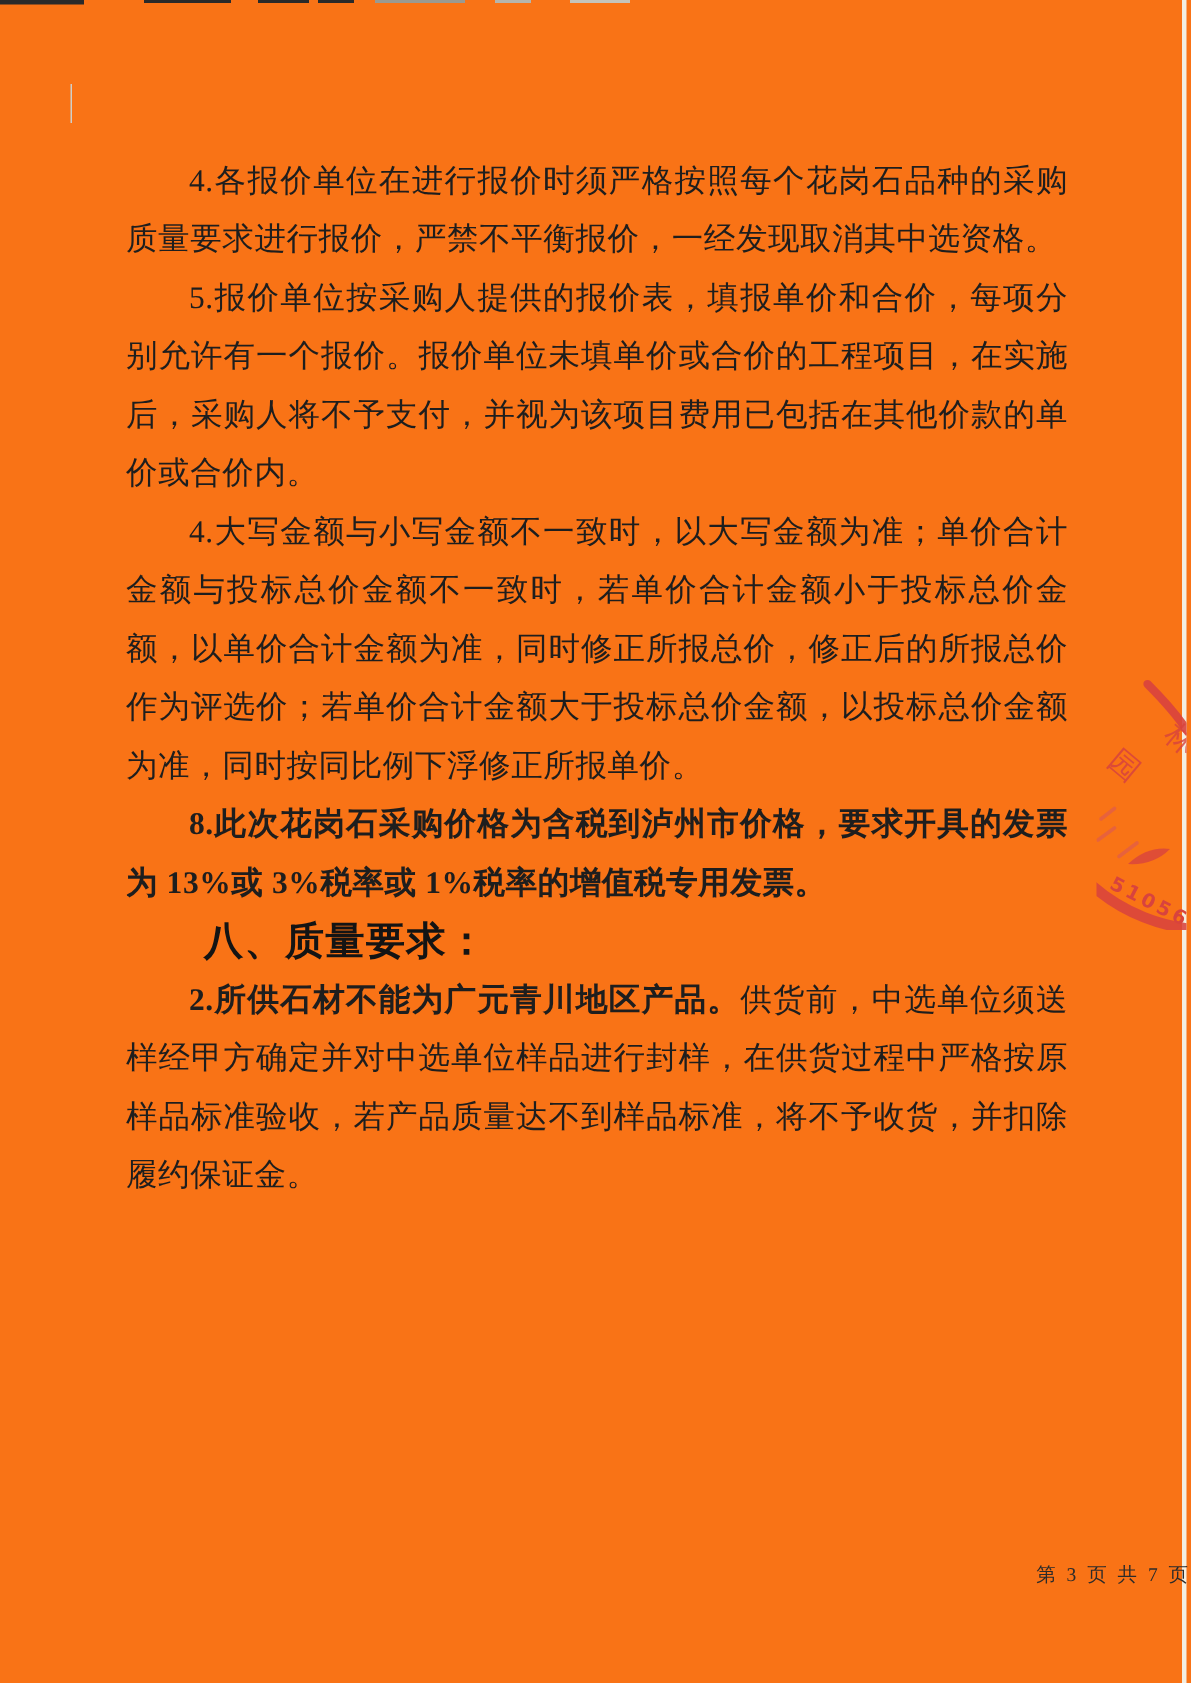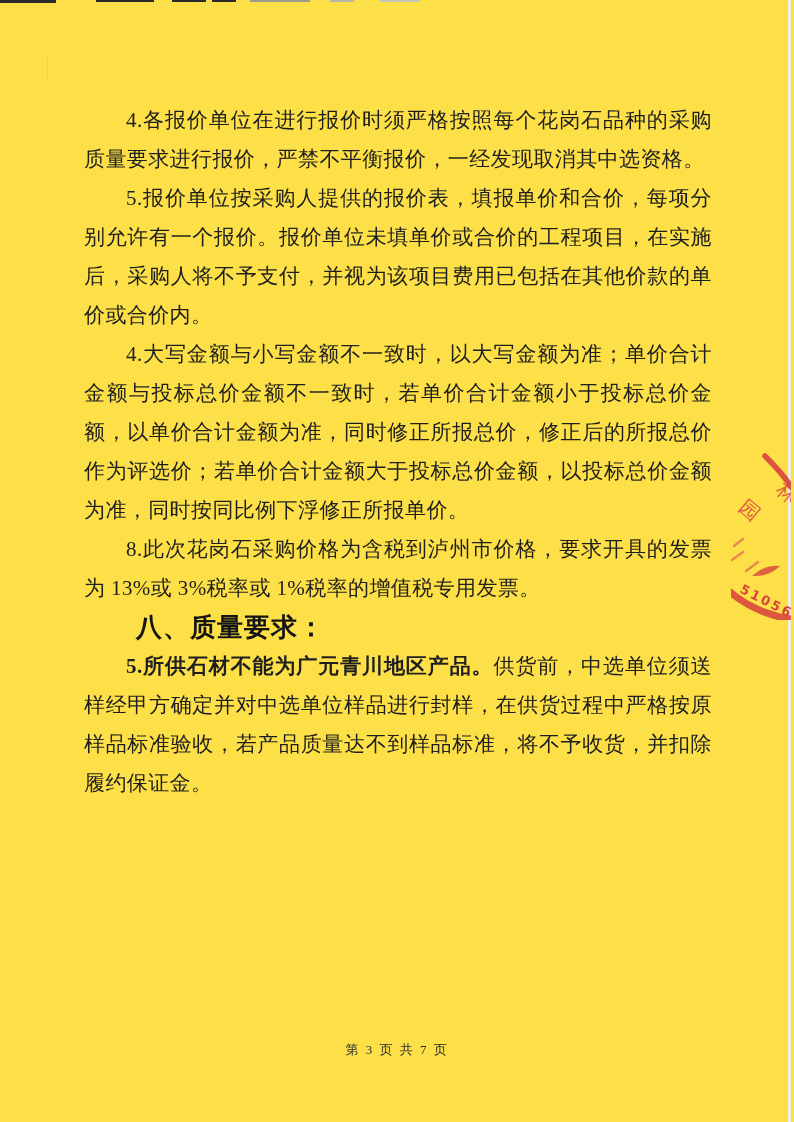--- a/index.html
+++ b/index.html
@@ -1,20 +1,20 @@
 <!DOCTYPE html>
 <html><head>
 <meta charset="utf-8">
 <style>
   html, body { margin: 0; padding: 0; background: #ffffff; }
   .page {
     position: relative;
     width: 794px;
     height: 1122px;
-    background: #fde047;
+    background: #f97316;
     overflow: hidden;
     font-family: "Liberation Serif", "DejaVu Serif", serif;
     color: #1e1e1e;
   }
   
   .scan-dash { position: absolute; top: 0; height: 3px; background: #2a2a2a; }
   .scan-dash.d1 { left: 0;   width: 56px; }
   .scan-dash.d2 { left: 96px;  width: 58px; height: 2px; }
   .scan-dash.d3 { left: 172px; width: 34px; height: 2px; }
   .scan-dash.d4 { left: 212px; width: 24px; height: 2px; }
@@ -38,38 +38,38 @@
   }
   .para {
     margin: 0;
     font-size: 21px;
     line-height: 39px;
     text-align: justify;
     text-justify: inter-character;
     text-indent: 2em;
     letter-spacing: 0.4px;
   }
-  .para.emphasis { font-weight: normal; }
+  .para.emphasis { font-weight: bold; }
   .heading {
     margin: 0;
     font-size: 26px;
     line-height: 39px;
     text-indent: 2em;
     font-family: "Liberation Sans", "DejaVu Sans", sans-serif;
     font-weight: bold;
     letter-spacing: 1px;
     color: #141414;
   }
   .bold-lead { font-weight: bold; }
 
   .footer {
     position: absolute;
     left: 0; right: 0;
     top: 1041px;
-    text-align: center;
+    text-align: right;
     font-size: 13px;
     letter-spacing: 2px;
     color: #2b2b2b;
   }
 
   .seal {
     position: absolute;
     top: 450px;
     right: 3px;
     width: 60px;
@@ -93,21 +93,21 @@
     <div class="scan-edge-right"></div>
     <div class="scan-tick-left"></div>
   </div>
 
   <div class="content">
     <p class="para">4.各报价单位在进行报价时须严格按照每个花岗石品种的采购质量要求进行报价，严禁不平衡报价，一经发现取消其中选资格。</p>
     <p class="para">5.报价单位按采购人提供的报价表，填报单价和合价，每项分别允许有一个报价。报价单位未填单价或合价的工程项目，在实施后，采购人将不予支付，并视为该项目费用已包括在其他价款的单价或合价内。</p>
     <p class="para">4.大写金额与小写金额不一致时，以大写金额为准；单价合计金额与投标总价金额不一致时，若单价合计金额小于投标总价金额，以单价合计金额为准，同时修正所报总价，修正后的所报总价作为评选价；若单价合计金额大于投标总价金额，以投标总价金额为准，同时按同比例下浮修正所报单价。</p>
     <p class="para emphasis">8.此次花岗石采购价格为含税到泸州市价格，要求开具的发票为 13%或 3%税率或 1%税率的增值税专用发票。</p>
     <p class="heading">八、质量要求：</p>
-    <p class="para"><span class="bold-lead">5.所供石材不能为广元青川地区产品。</span><span>供货前，中选单位须送样经甲方确定并对中选单位样品进行封样，在供货过程中严格按原样品标准验收，若产品质量达不到样品标准，将不予收货，并扣除履约保证金。</span></p>
+    <p class="para"><span class="bold-lead">2.所供石材不能为广元青川地区产品。</span><span>供货前，中选单位须送样经甲方确定并对中选单位样品进行封样，在供货过程中严格按原样品标准验收，若产品质量达不到样品标准，将不予收货，并扣除履约保证金。</span></p>
   </div>
 
   <svg class="seal" viewBox="0 0 60 170" width="60" height="170" xmlns="http://www.w3.org/2000/svg">
 
     <circle cx="76" cy="50" r="120" fill="none" stroke="#d8433e" stroke-width="7" opacity="0.88"></circle>
 
     <path d="M34,6 C42,14 54,27 61,38" fill="none" stroke="#d8433e" stroke-width="5.5" stroke-linecap="round" opacity="0.9"></path>
 
     <text x="10" y="66" font-size="20" fill="#d8433e" opacity="0.85" transform="rotate(40 18 58)" font-family="Liberation Sans, sans-serif">园</text>
     <text x="47" y="46" font-size="20" fill="#d8433e" opacity="0.8" transform="rotate(40 52 40)" font-family="Liberation Sans, sans-serif">林</text>

